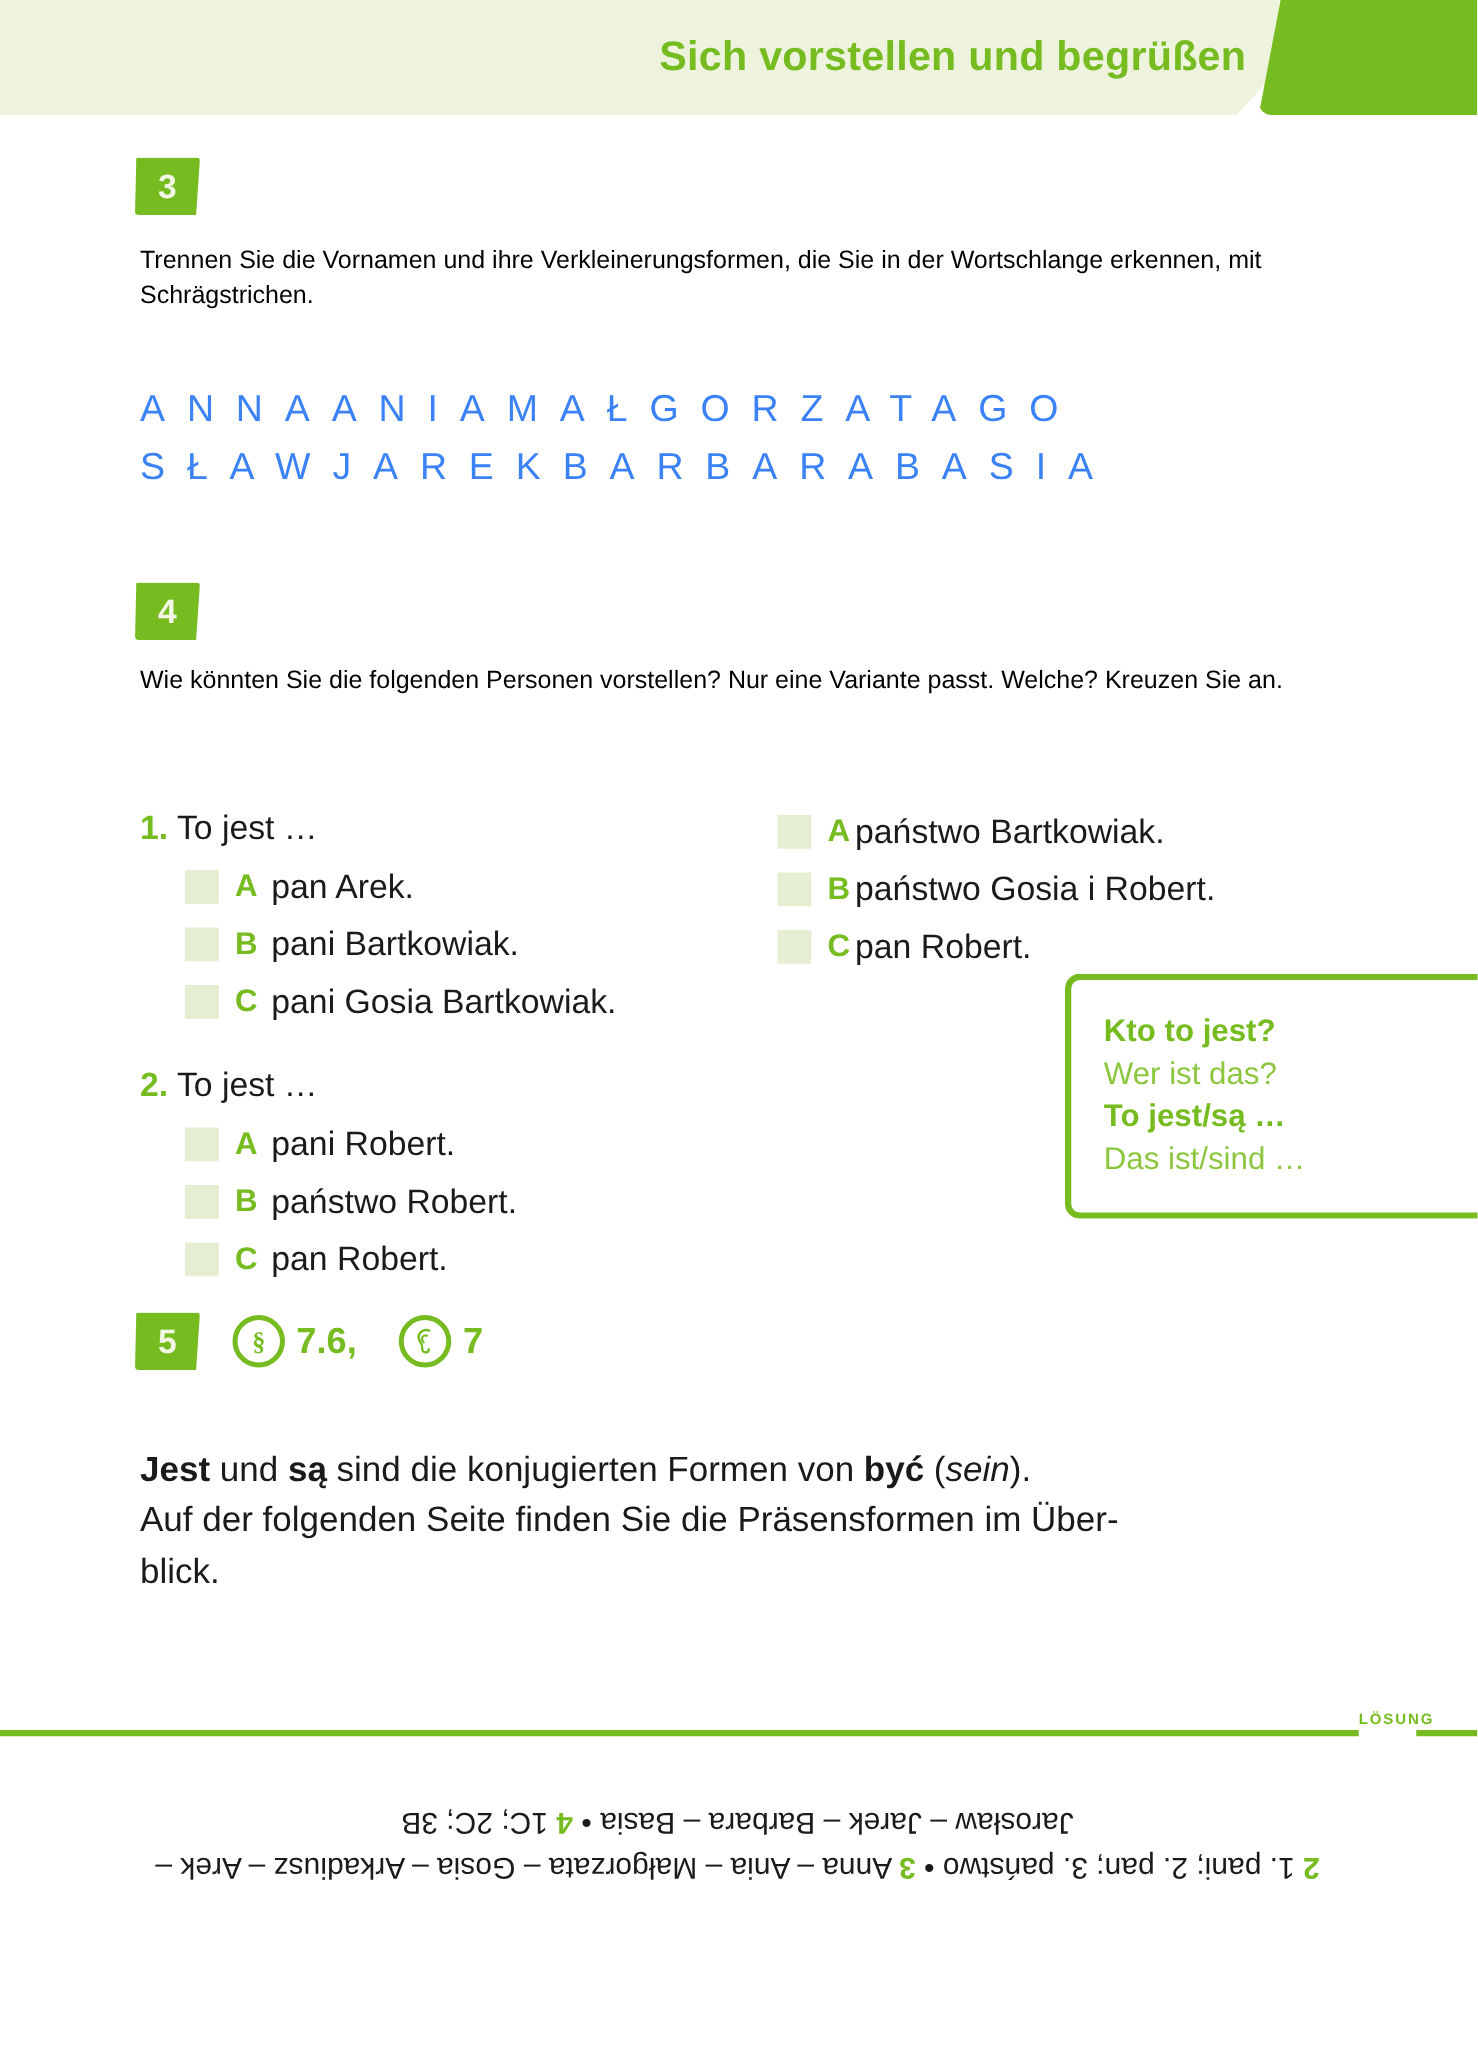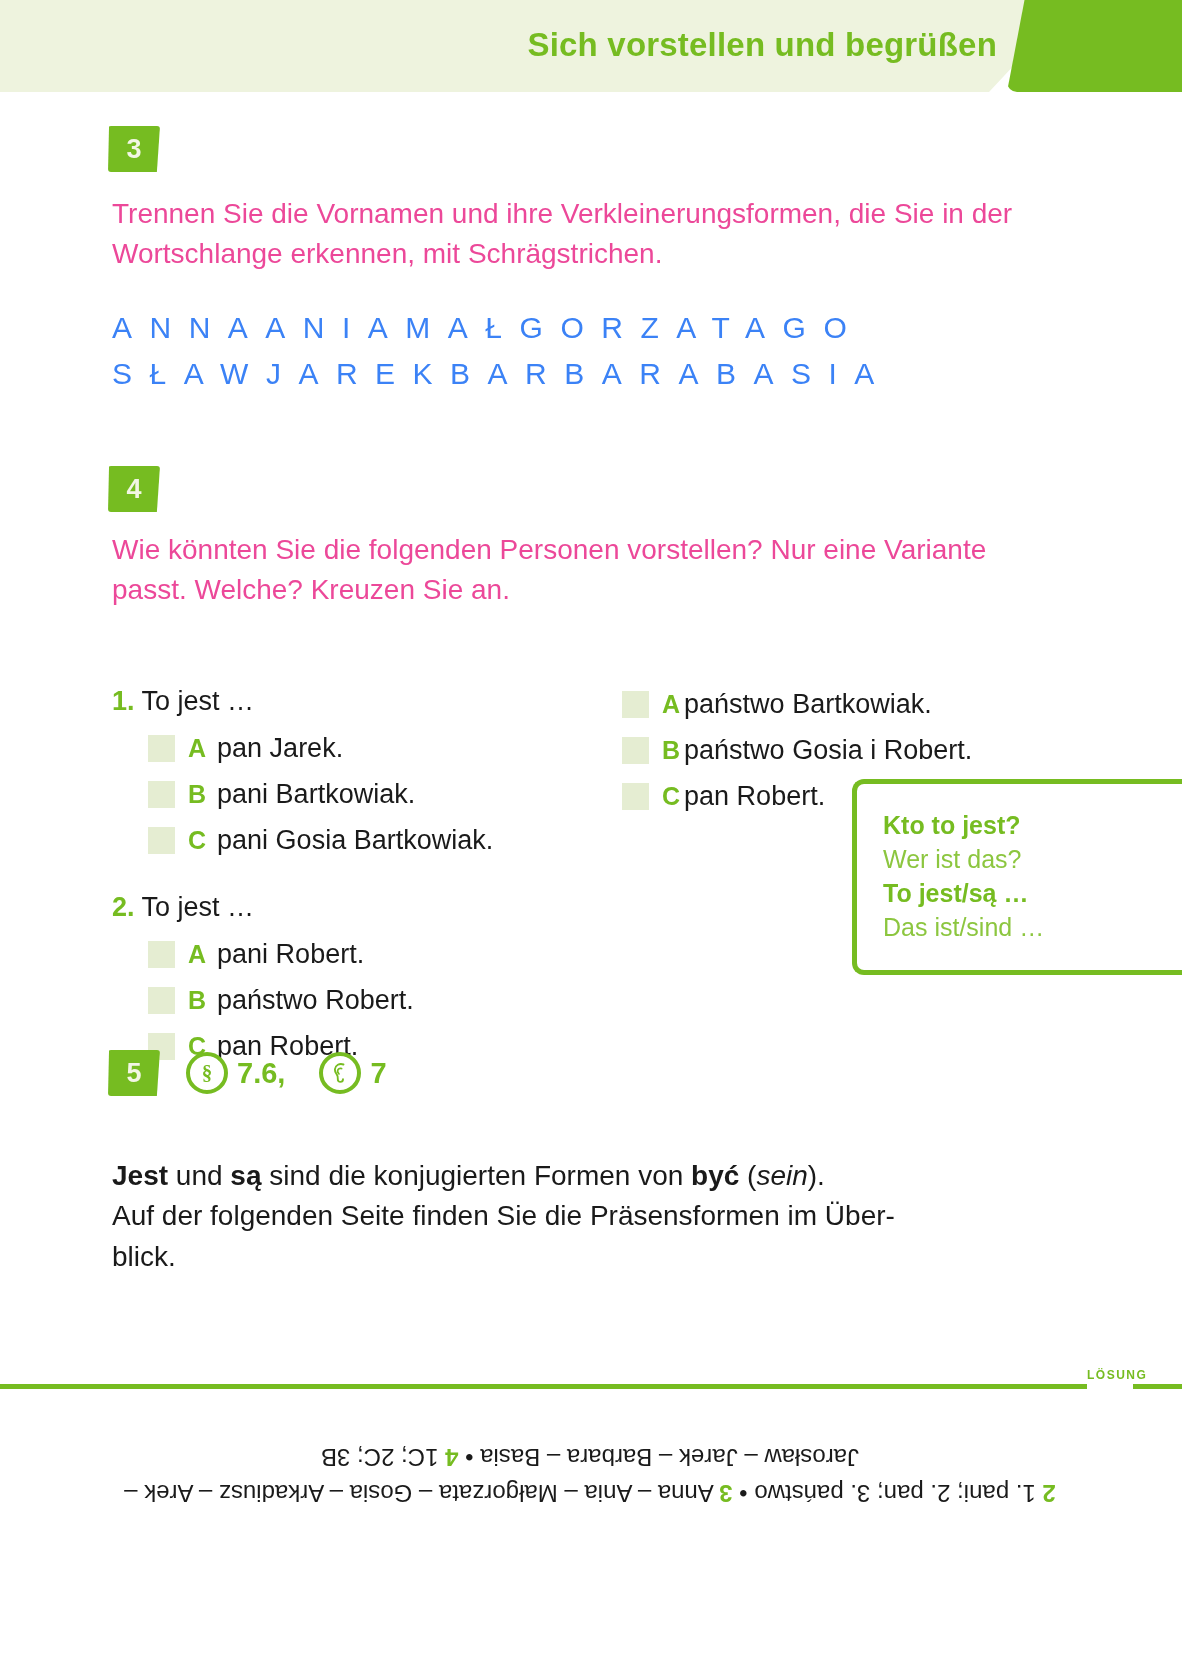--- a/index.html
+++ b/index.html
@@ -69,44 +69,44 @@
   }
 
   .ex-row {
     position: absolute;
     left: 108px;
   }
 
   .prompt {
     position: absolute;
     left: 112px;
-    font-size: 28px;
+    font-size: 20px;
     line-height: 1.42;
-    color: #ec4899;
+    color: #000000;
     width: 950px;
     font-weight: 300;
   }
 
   
   .snake {
     position: absolute;
     left: 112px;
     width: 950px;
   }
   .snake-line {
     font-size: 30px;
     line-height: 46px;
     letter-spacing: 17.5px;
     font-weight: 300;
     color: #3b82f6;
     white-space: nowrap;
   }
 
   
-  .mc-col { position: absolute; margin-top: 39px; }
+  .mc-col { position: absolute; }
   .mc-item { margin-bottom: 4px; }
   .mc-head {
     font-size: 27px;
     line-height: 44px;
     white-space: nowrap;
     font-weight: 300;
   }
   .mc-num {
     color: #76bc21;
     font-weight: bold;
@@ -276,21 +276,21 @@
 <div class="mc-col" style="left:112px; top:640px; width:460px;">
 
   <div class="mc-item">
     <div class="mc-head">
       <span class="mc-num">1.</span><span>To jest …</span>
     </div>
     <div class="mc-opts">
       <div class="mc-opt">
         <span class="mc-box"></span>
         <span class="mc-letter">A</span>
-        <span>pan Jarek.</span>
+        <span>pan Arek.</span>
       </div>
       <div class="mc-opt">
         <span class="mc-box"></span>
         <span class="mc-letter">B</span>
         <span>pani Bartkowiak.</span>
       </div>
       <div class="mc-opt">
         <span class="mc-box"></span>
         <span class="mc-letter">C</span>
         <span>pani Gosia Bartkowiak.</span>

